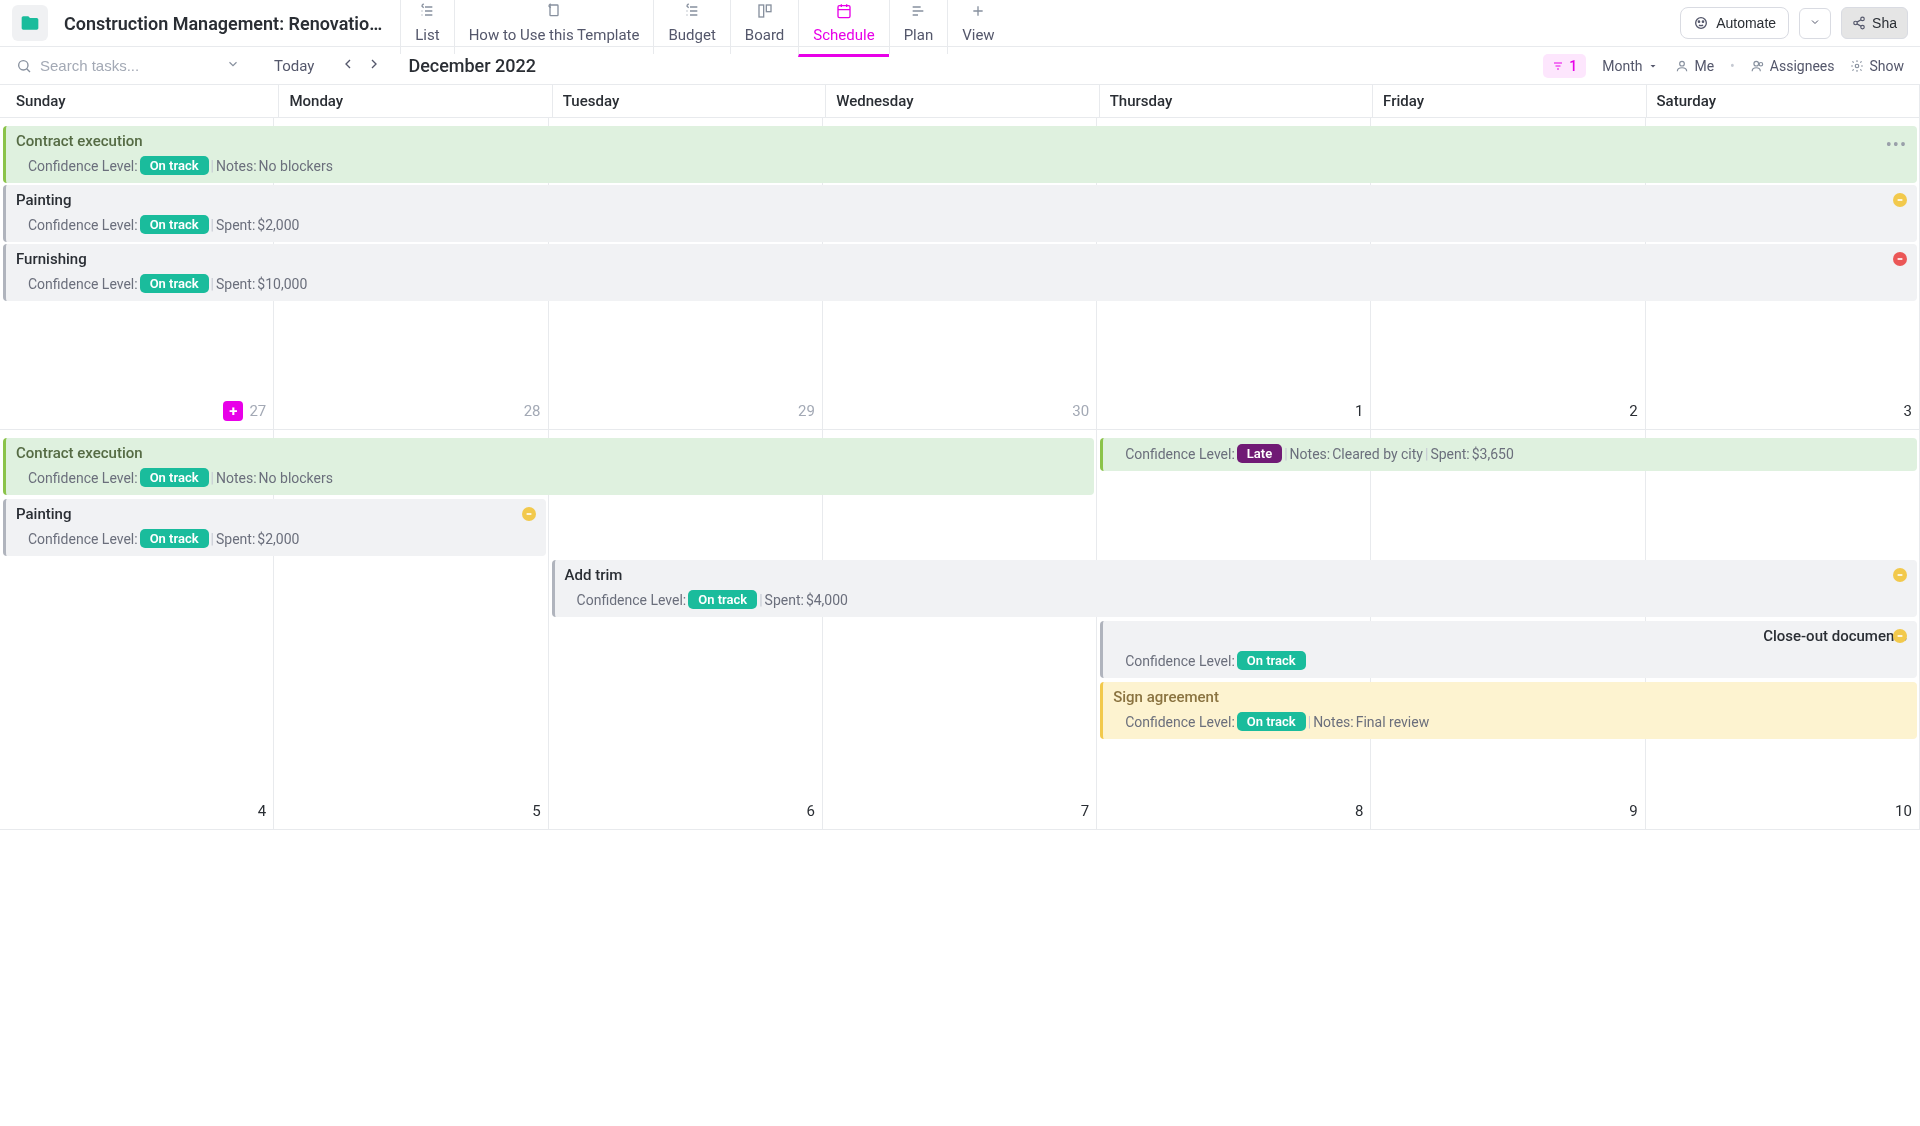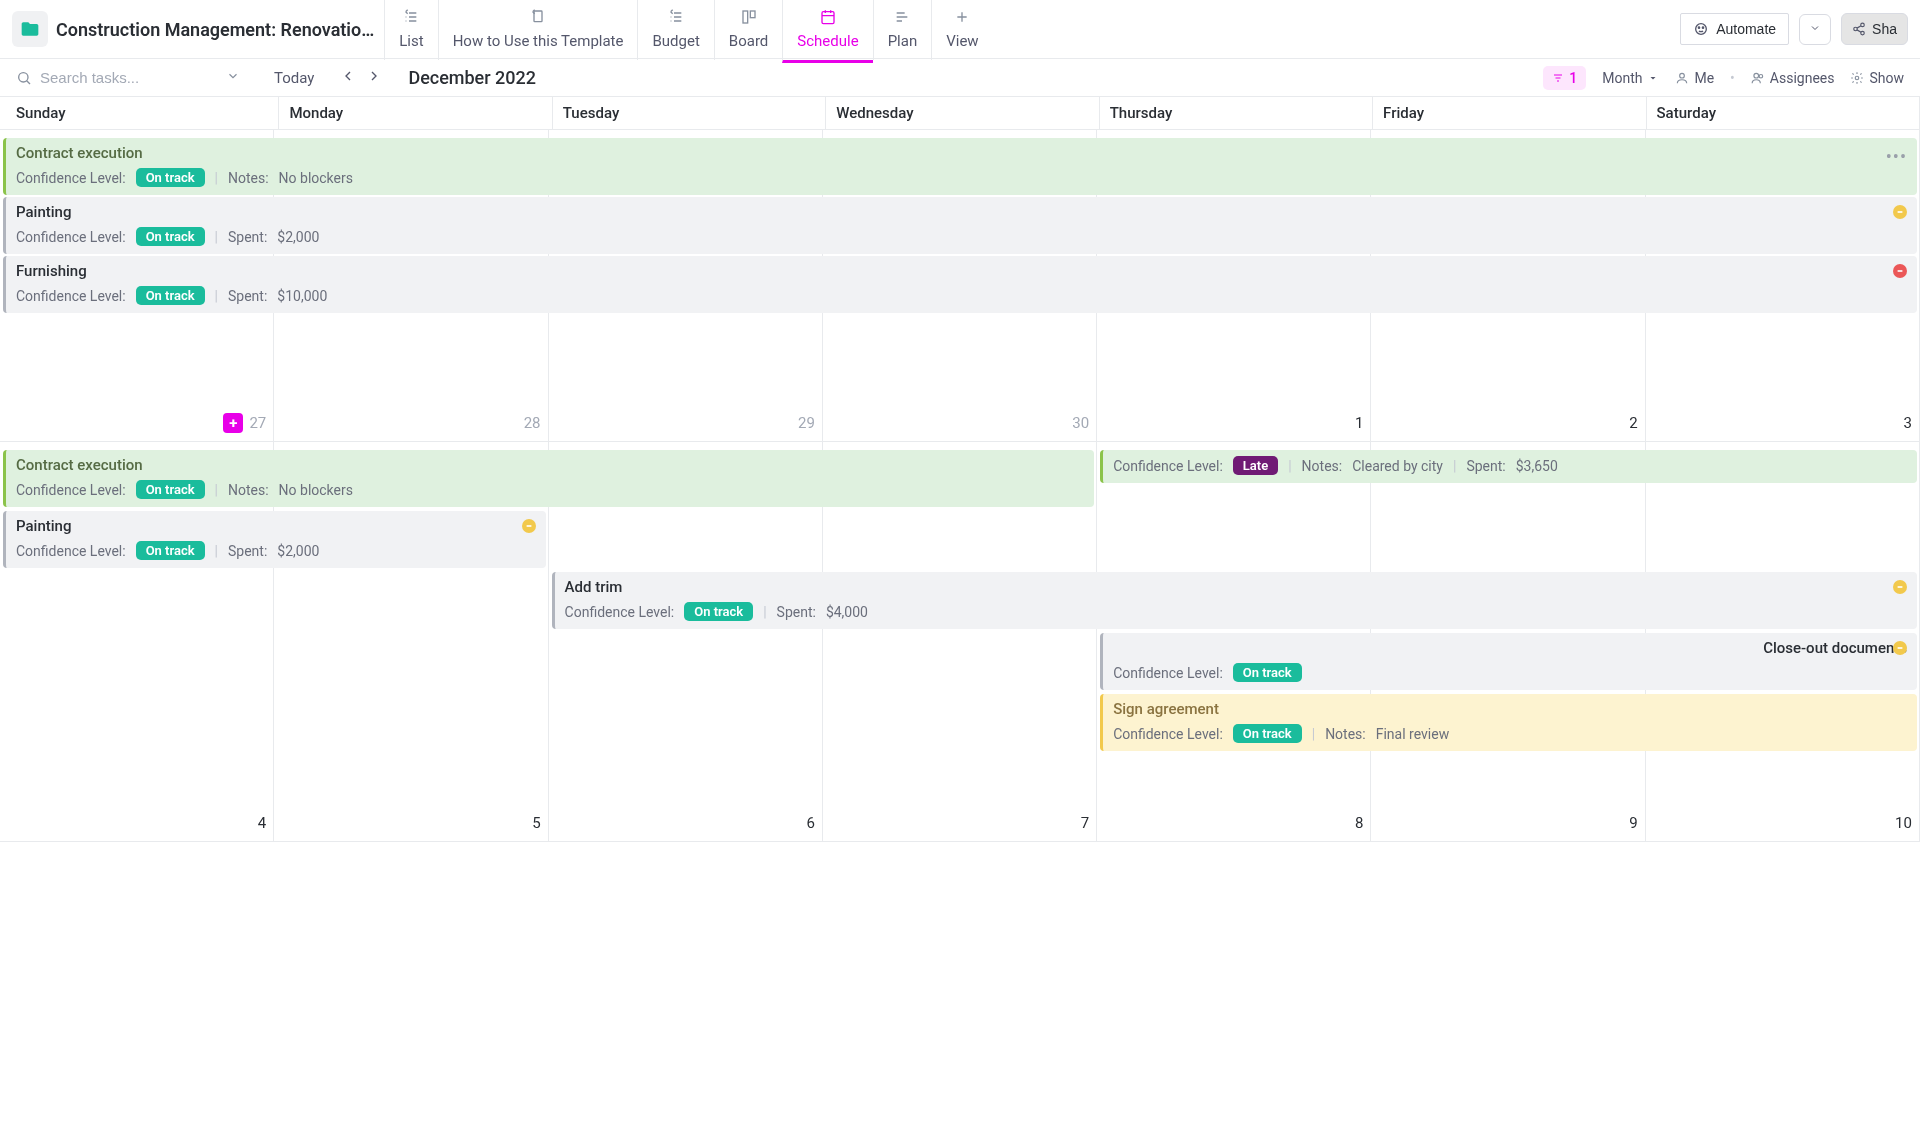--- a/index.html
+++ b/index.html
@@ -1,30 +1,30 @@
 <!DOCTYPE html>
 <html><head>
 <meta charset="utf-8">
 <style>
 * { box-sizing: border-box; margin: 0; padding: 0; }
 body { font-family: -apple-system, BlinkMacSystemFont, "Segoe UI", Roboto, sans-serif; font-size: 14px; color: #2a2e34; background: #fff; overflow-x: hidden; }
 
 
-.topnav { display: flex; align-items: center; height: 59px; border-bottom: 1px solid #e8eaed; padding: 0 12px; gap: 0; }
+.topnav { display: flex; align-items: center; height: 47px; border-bottom: 1px solid #e8eaed; padding: 0 12px; gap: 8px; }
 .folder-icon-box { width: 36px; height: 36px; background: #f0f1f3; border-radius: 6px; display: flex; align-items: center; justify-content: center; margin-right: 8px; }
 .page-title { font-size: 18px; font-weight: 600; white-space: nowrap; overflow: hidden; text-overflow: ellipsis; max-width: 340px; margin-right: 10px; }
 
 .nav-tabs { display: flex; align-items: center; gap: 0; }
 .nav-tab { display: flex; align-items: center; gap: 7px; padding: 10px 14px; color: #54576b; cursor: pointer; font-size: 15px; border-left: 1px solid #e8eaed; flex-direction: column; }
 .nav-tab:first-child { border-left: 1px solid #e8eaed; }
 .nav-tab.active { color: #e800e8; border-bottom: 3px solid #e800e8; margin-bottom: -3px; }
 .nav-tab svg { width: 16px; height: 16px; }
 
 .nav-right { margin-left: auto; display: flex; align-items: center; gap: 10px; }
-.automate-btn { display: flex; align-items: center; gap: 7px; border: 1px solid #d9dbe2; border-radius: 2px; padding: 7px 12px; font-size: 14px; color: #2a2e34; cursor: pointer; background: #fff; }
+.automate-btn { display: flex; align-items: center; gap: 7px; border: 1px solid #d9dbe2; border-radius: 8px; padding: 7px 12px; font-size: 14px; color: #2a2e34; cursor: pointer; background: #fff; }
 .automate-chevron { border: 1px solid #d9dbe2; border-radius: 6px; padding: 7px 9px; cursor: pointer; background: #fff; }
 .share-btn { display: flex; align-items: center; gap: 6px; border: 1px solid #d9dbe2; border-radius: 6px; padding: 7px 10px; font-size: 14px; color: #2a2e34; cursor: pointer; background: #e5e5e5; }
 
 
 .subbar { display: flex; align-items: center; height: 38px; padding: 0 16px; gap: 14px; border-bottom: 1px solid #e8eaed; }
 .search-wrap { display: flex; align-items: center; gap: 8px; color: #87909e; }
 .search-input { border: none; outline: none; font-size: 15px; color: #2a2e34; width: 170px; }
 .search-input::placeholder { color: #a3a9b5; }
 .chev-down-small { color: #87909e; cursor: pointer; margin-left: 8px; }
 .today-btn { color: #54576b; font-size: 15px; cursor: pointer; margin-left: 20px; }
@@ -53,21 +53,21 @@
 
 .date-row { display: flex; height: 28px; }
 .date-cell { flex: 1; display: flex; justify-content: flex-end; align-items: center; padding-right: 8px; font-size: 15px; color: #2a2e34; }
 .date-cell.muted { color: #a3a9b5; }
 .date-cell .plus-badge { width: 20px; height: 20px; background: #e800e8; border-radius: 4px; display: flex; align-items: center; justify-content: center; color: #fff; margin-right: 6px; font-weight: 700; }
 .date-cell.has-plus { justify-content: flex-end; }
 
 
 .event { position: relative; border-radius: 4px; margin: 2px 3px; padding: 6px 10px 8px; font-size: 14px; }
 .event .title { font-weight: 500; font-size: 15px; margin-bottom: 6px; }
-.event .meta { display: flex; align-items: center; gap: 10px; font-size: 14px; color: #6b6f7c; flex-wrap: wrap; }
+.event .meta { display: flex; align-items: center; gap: 2px; font-size: 14px; color: #6b6f7c; flex-wrap: wrap; margin-left: 12px; }
 .event .meta .label { color: #6b6f7c; }
 .event .meta .sep { color: #c5c9d2; }
 .event .badge { display: inline-block; padding: 2px 10px; border-radius: 5px; font-size: 13px; font-weight: 600; color: #fff; }
 .badge.ontrack { background: #1abc9c; }
 .badge.late { background: #701a75; }
 
 .event.green { background: #dff1df; border-left: 3px solid #8bc34a; color: #4a5a3e; }
 .event.green .title { color: #556b44; }
 .event.grey { background: #f1f2f4; border-left: 3px solid #b0b4bd; }
 .event.yellow { background: #fdf3d0; border-left: 3px solid #f2c94c; color: #7a6538; }

